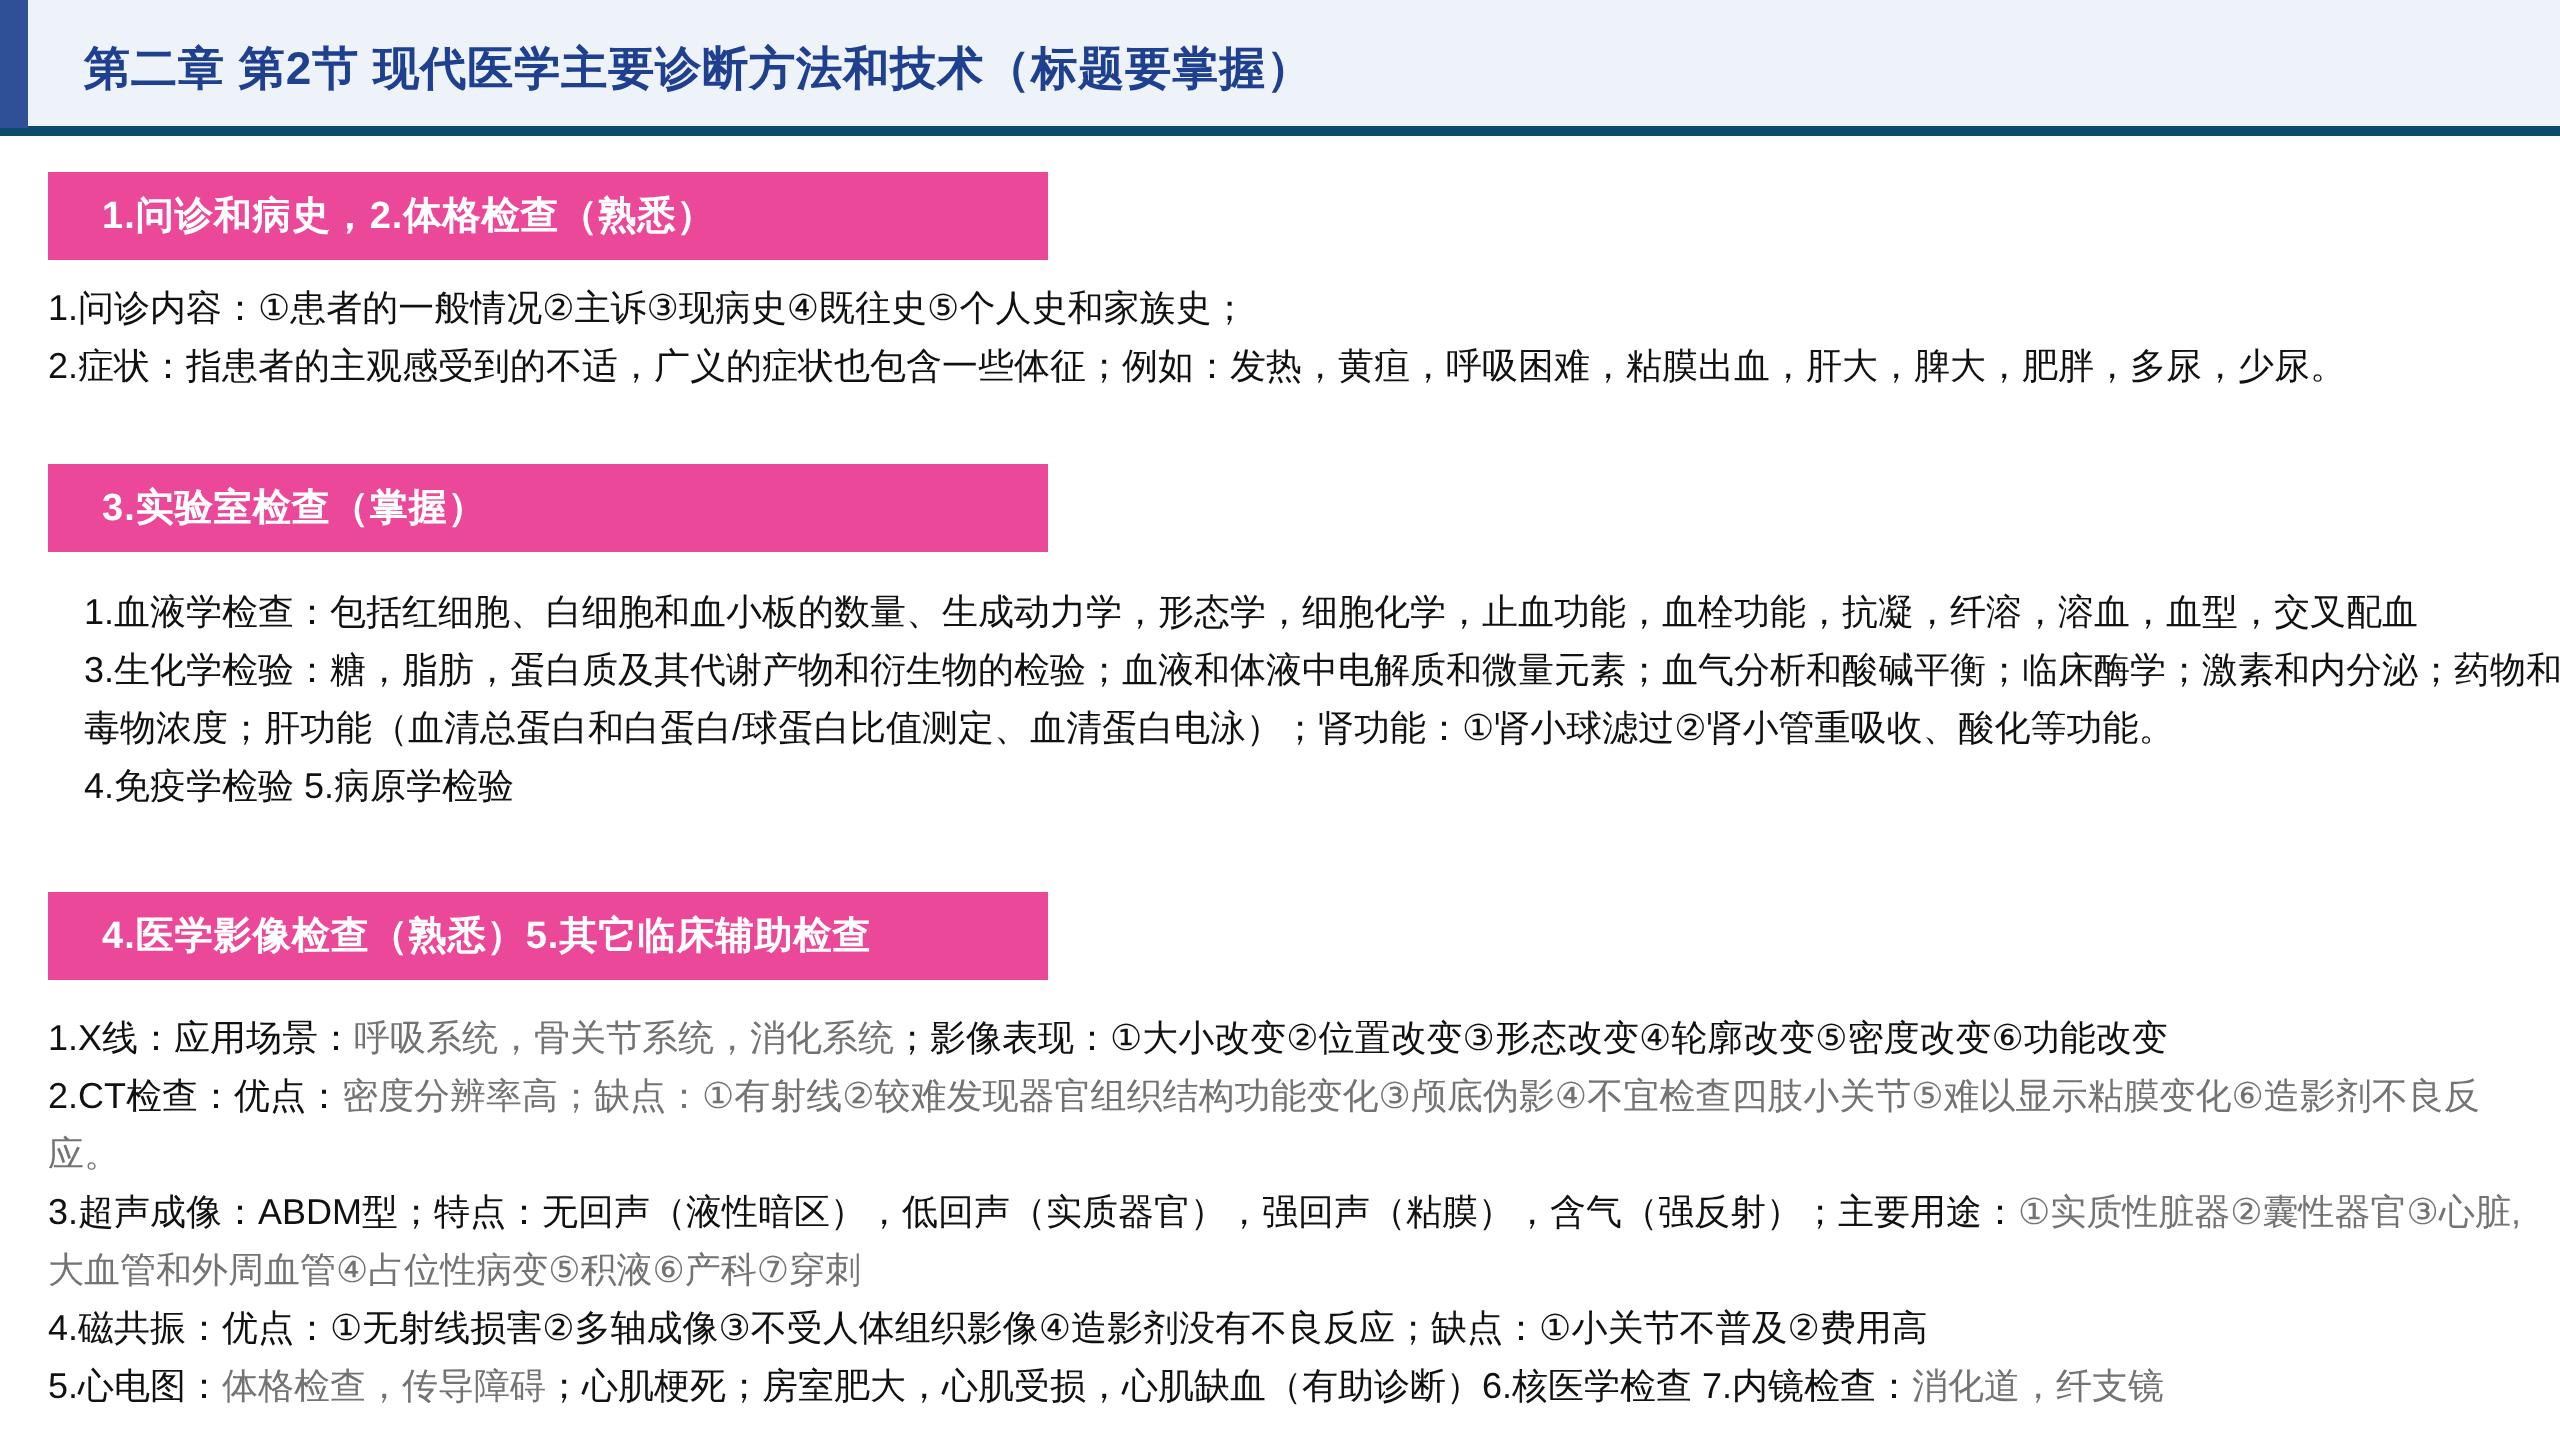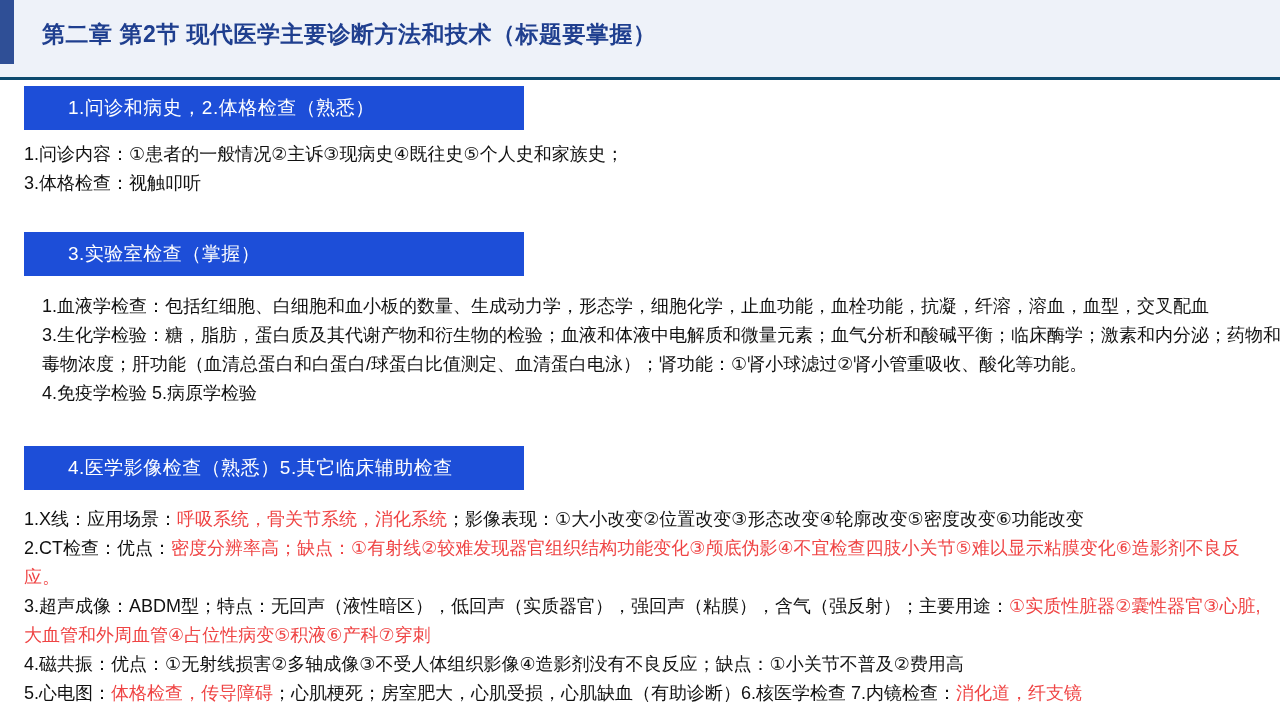--- a/index.html
+++ b/index.html
@@ -20,23 +20,23 @@
     width: 1280px;
     height: 720px;
     box-sizing: border-box;
   }
   
   .header-bar {
     position: absolute;
     left: 0;
     top: 0;
     width: 1280px;
-    height: 80px;
+    height: 68px;
     background: #eef2f9;
-    border-bottom: 3px solid #0c4a6e;
+    border-bottom: 5px solid #0c4a6e;
     box-sizing: border-box;
   }
   .header-accent {
     position: absolute;
     left: 0;
     top: 0;
     width: 14px;
     height: 64px;
     background: #2f4f96;
   }
@@ -46,63 +46,63 @@
     top: 19px;
     font-size: 23px;
     font-weight: bold;
     color: #1f3f8f;
     letter-spacing: 0.5px;
     white-space: nowrap;
   }
   
   .section-head {
     position: absolute;
-    background: #1d4ed8;
+    background: #ec4899;
     color: #ffffff;
     font-size: 19px;
-    font-weight: normal;
+    font-weight: bold;
     display: flex;
     align-items: center;
-    padding-left: 44px;
+    padding-left: 27px;
     box-sizing: border-box;
     letter-spacing: 0.5px;
   }
   .sec1 { left: 24px; top: 86px;  width: 500px; height: 44px; }
   .sec2 { left: 24px; top: 232px; width: 500px; height: 44px; }
   .sec3 { left: 24px; top: 446px; width: 500px; height: 44px; }
 
   
   .body-block {
     position: absolute;
     left: 24px;
     width: 1240px;
     font-size: 18px;
     line-height: 29px;
     color: #111111;
   }
   .b1 { top: 140px; }
   .b2 { top: 292px; margin-left: 18px; }
   .b3 { top: 505px; }
   .line { white-space: normal; }
-  .red { color: #ef4444; }
+  .red { color: #737373; }
 </style>
 </head>
 <body>
 
 <div class="slide">
 
   <div class="header-bar">
     <div class="header-accent"></div>
     <div class="header-title">第二章 第2节 现代医学主要诊断方法和技术（标题要掌握）</div>
   </div>
 
   <div class="section-head sec1">1.问诊和病史，2.体格检查（熟悉）</div>
   <div class="body-block b1">
     <div class="line">1.问诊内容：①患者的一般情况②主诉③现病史④既往史⑤个人史和家族史；</div>
-    <div class="line">3.体格检查：视触叩听</div>
+    <div class="line">2.症状：指患者的主观感受到的不适，广义的症状也包含一些体征；例如：发热，黄疸，呼吸困难，粘膜出血，肝大，脾大，肥胖，多尿，少尿。</div>
   </div>
 
   <div class="section-head sec2">3.实验室检查（掌握）</div>
   <div class="body-block b2">
     <div class="line">1.血液学检查：包括红细胞、白细胞和血小板的数量、生成动力学，形态学，细胞化学，止血功能，血栓功能，抗凝，纤溶，溶血，血型，交叉配血</div>
     <div class="line">3.生化学检验：糖，脂肪，蛋白质及其代谢产物和衍生物的检验；血液和体液中电解质和微量元素；血气分析和酸碱平衡；临床酶学；激素和内分泌；药物和毒物浓度；肝功能（血清总蛋白和白蛋白/球蛋白比值测定、血清蛋白电泳）；肾功能：①肾小球滤过②肾小管重吸收、酸化等功能。</div>
     <div class="line">4.免疫学检验    5.病原学检验</div>
   </div>
 
   <div class="section-head sec3">4.医学影像检查（熟悉）5.其它临床辅助检查</div>

